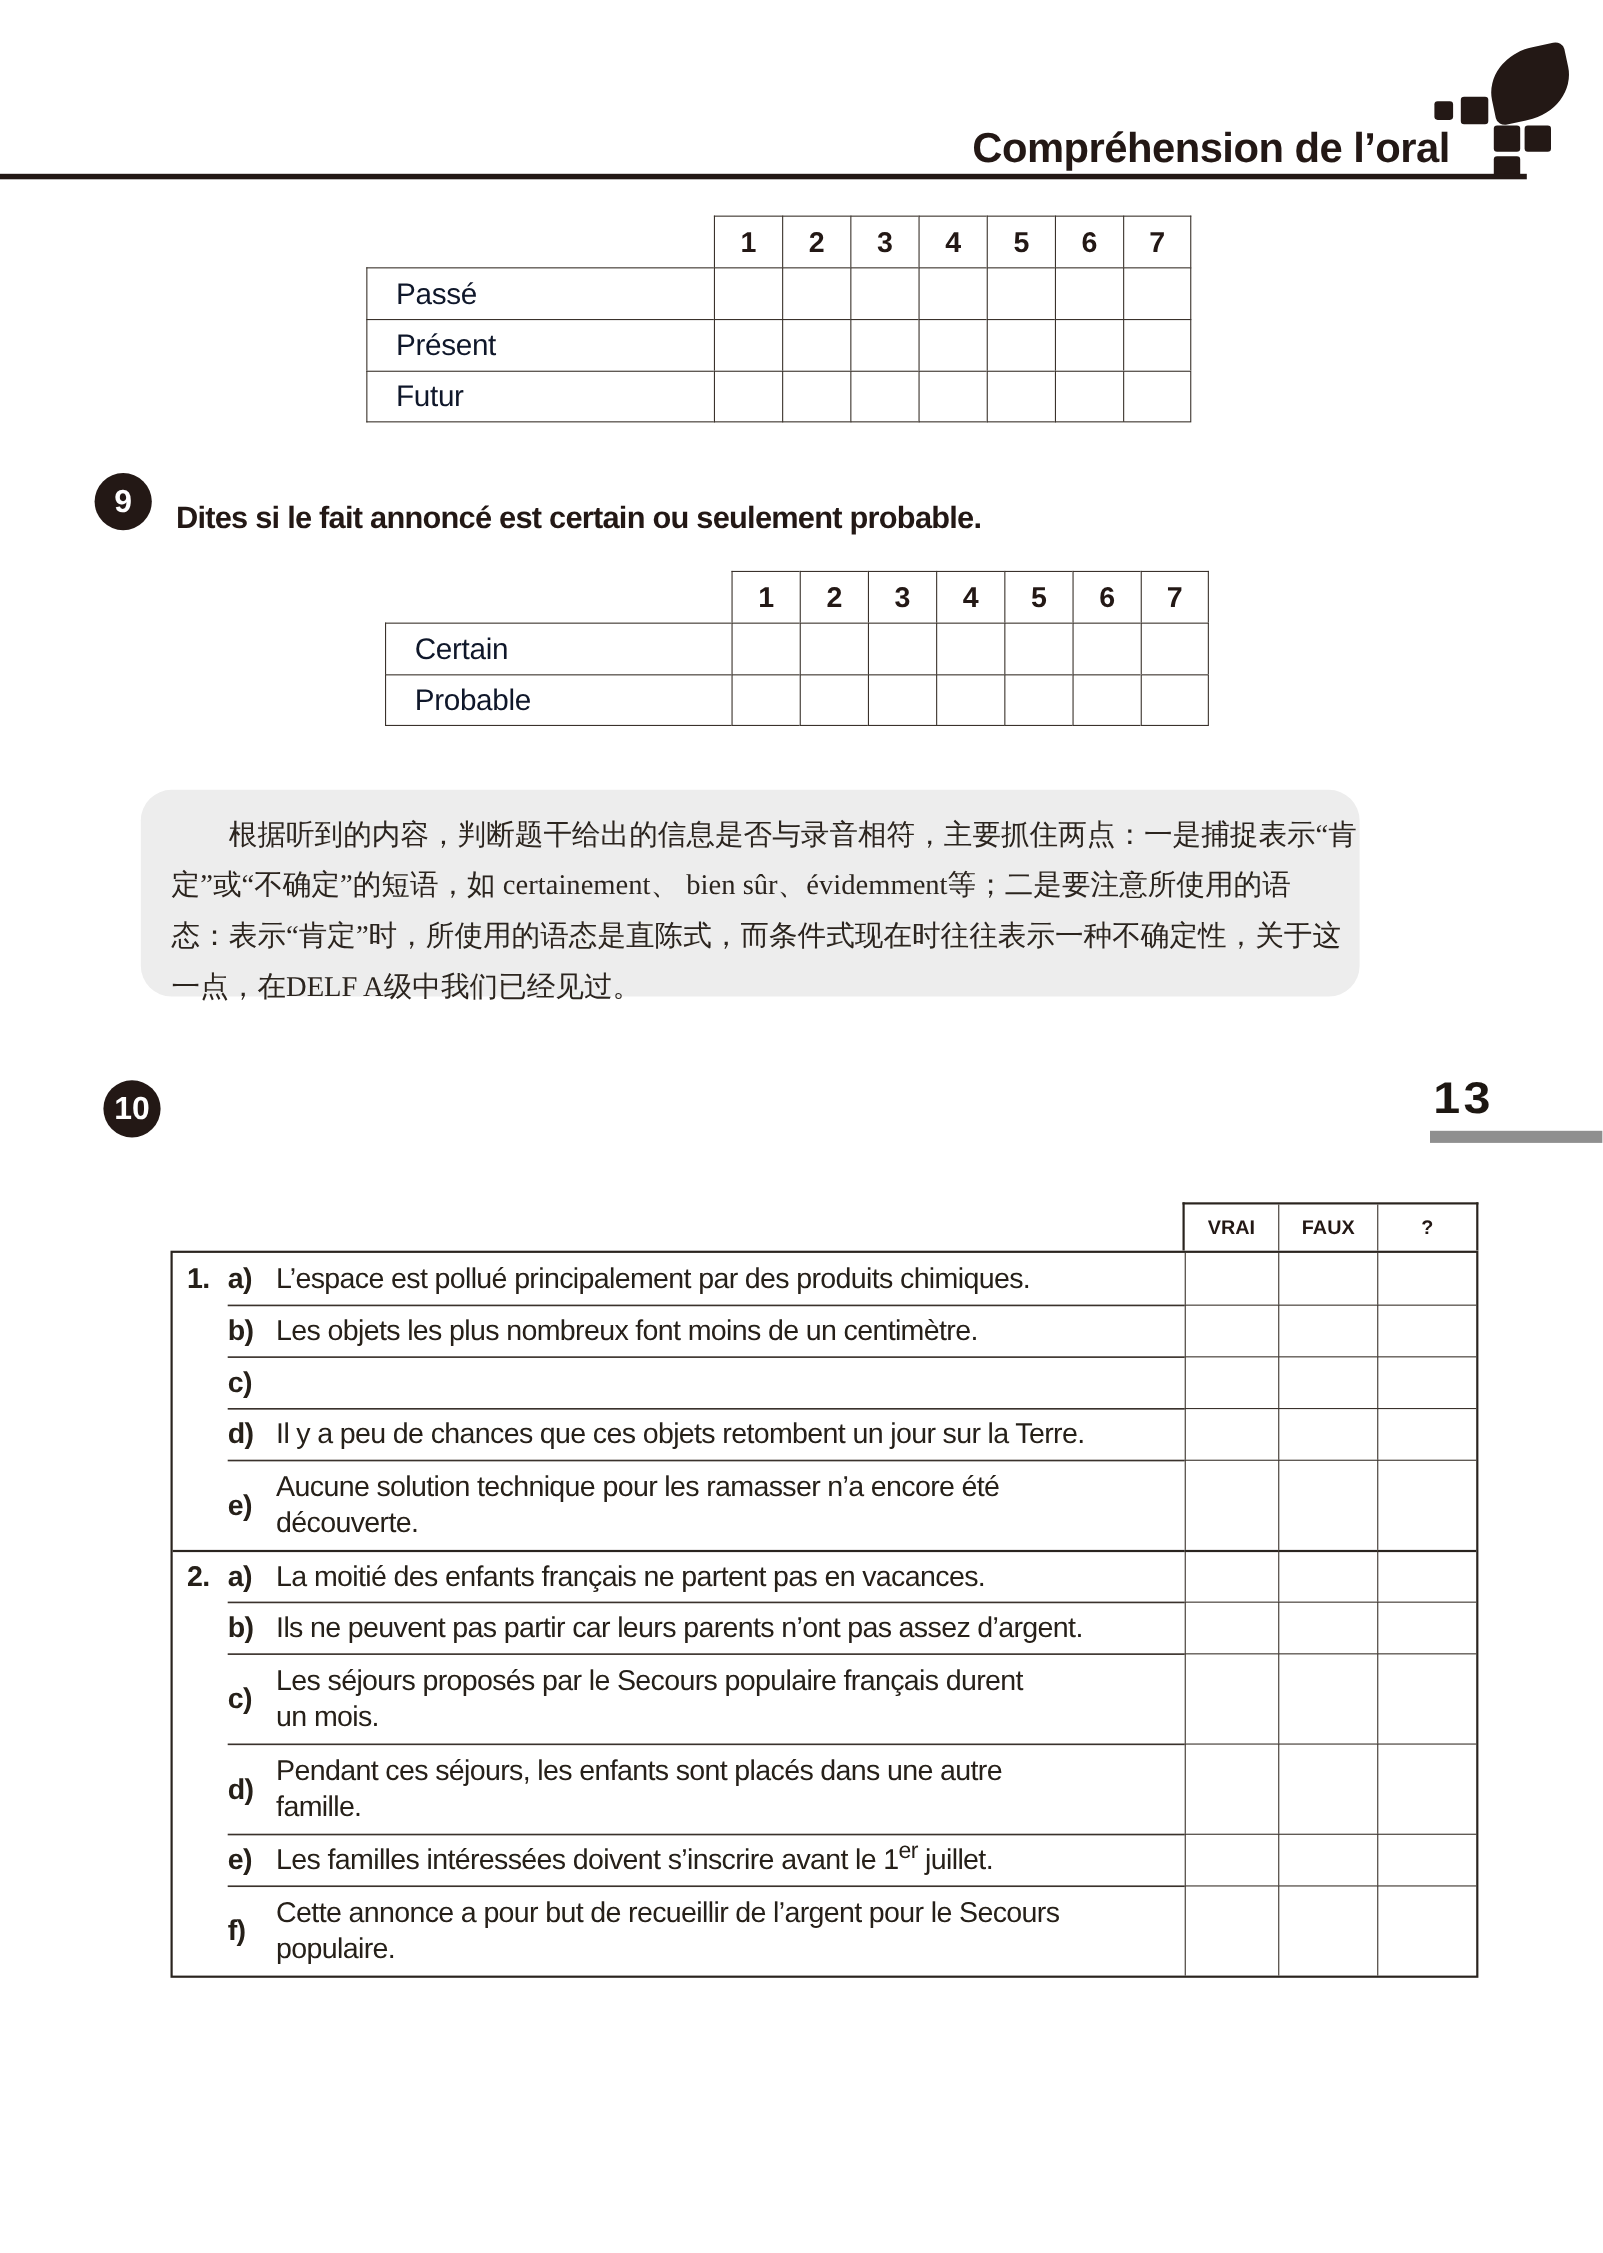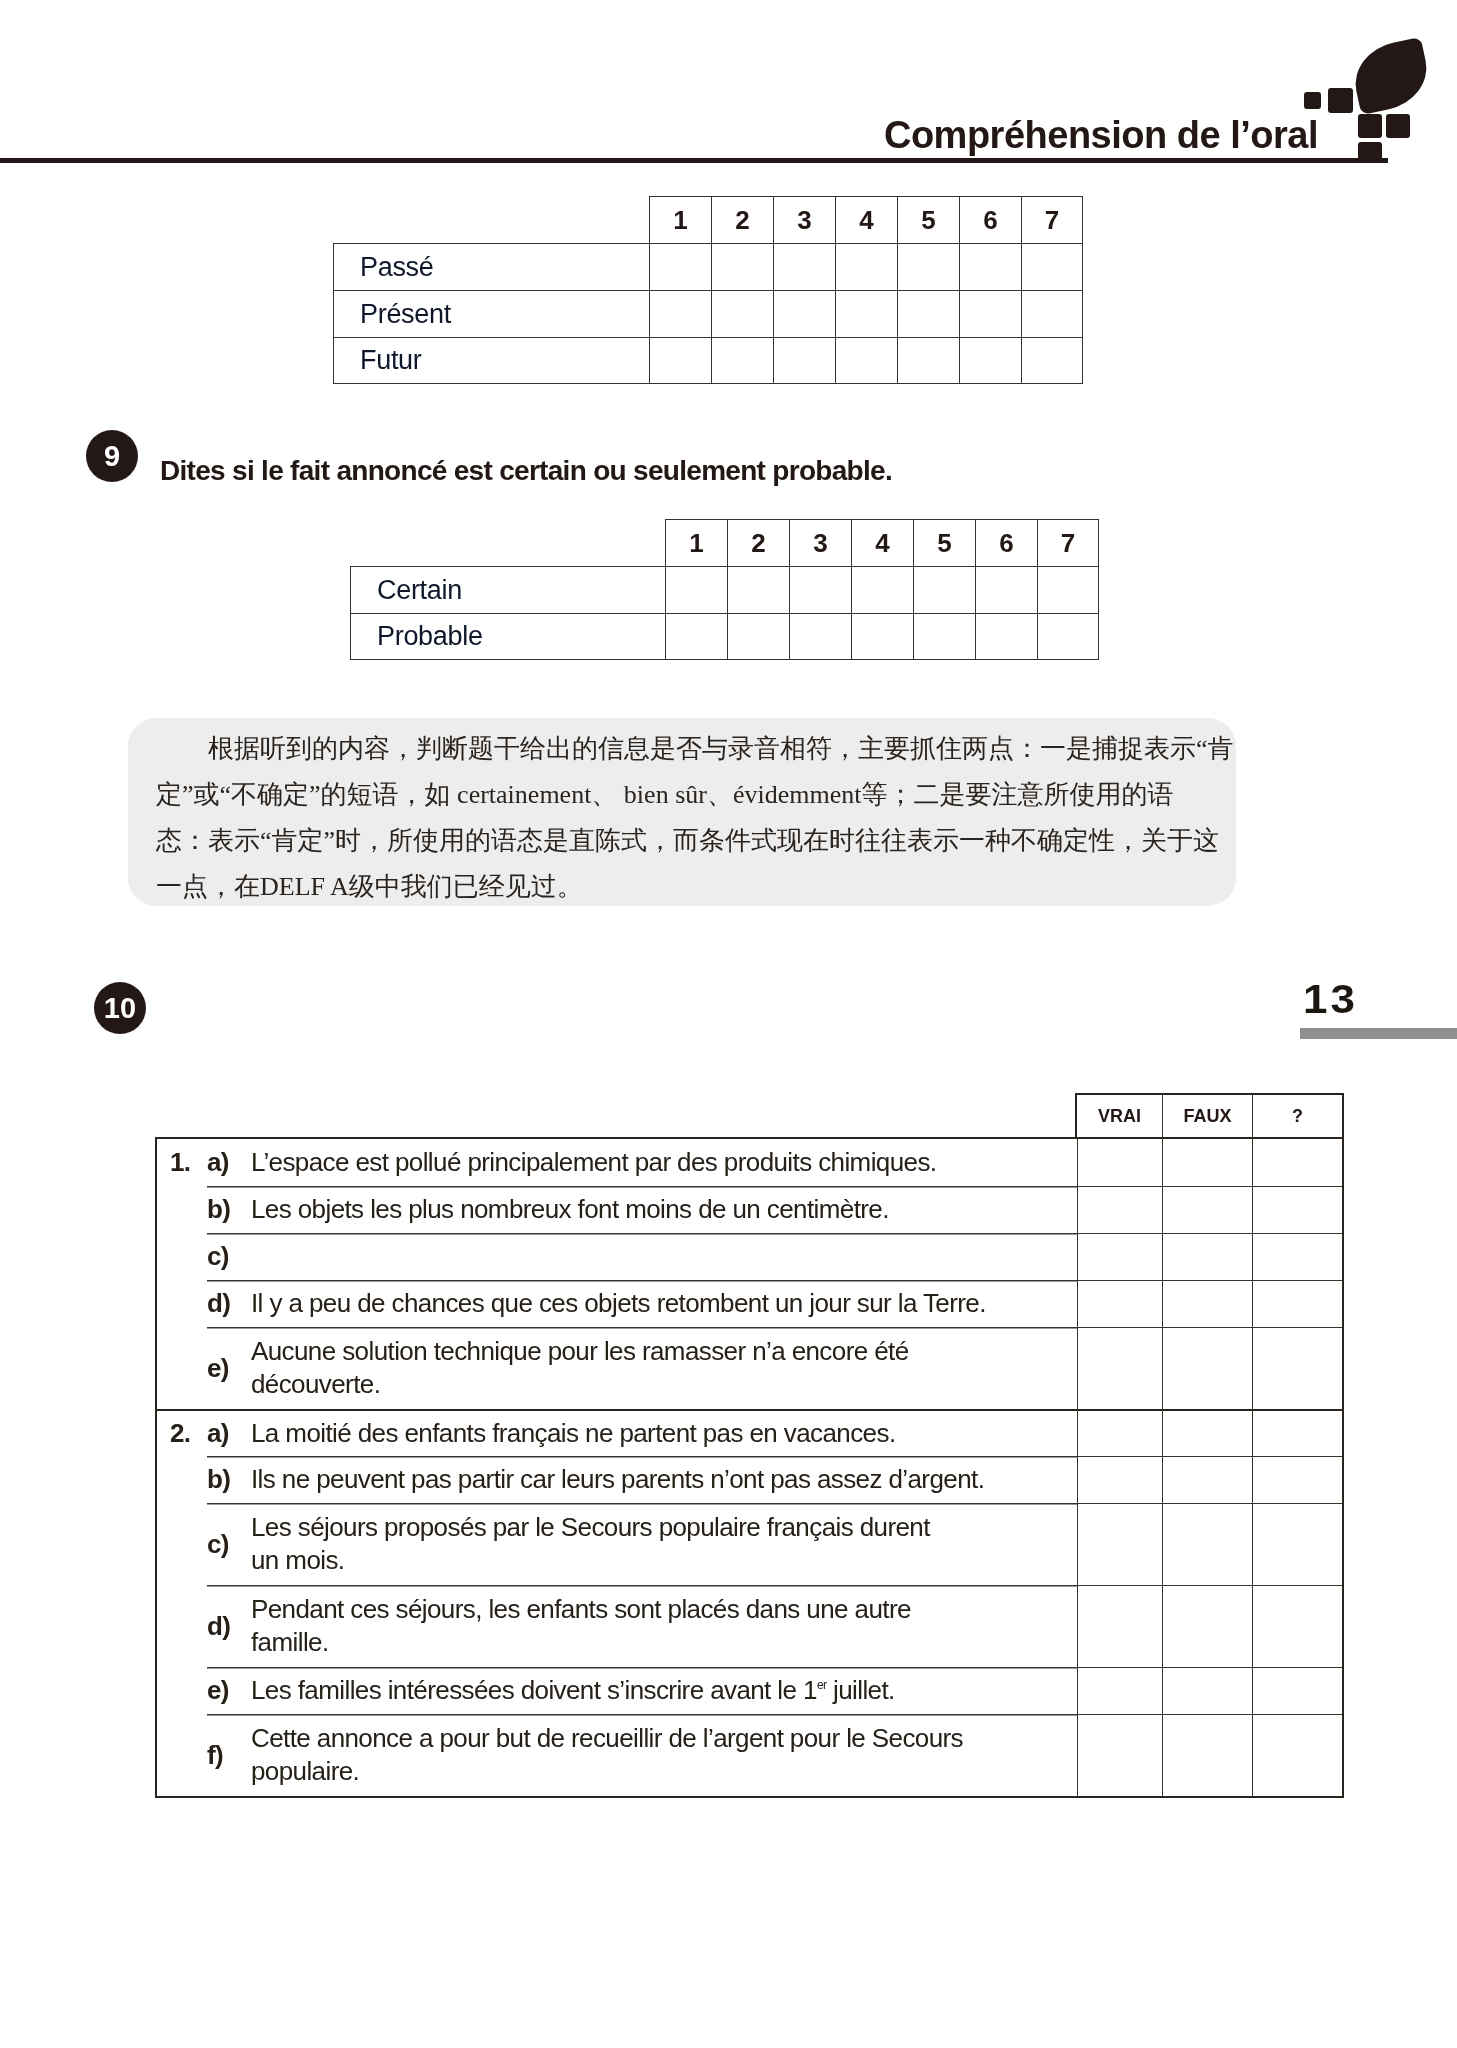--- a/index.html
+++ b/index.html
@@ -44,21 +44,21 @@
   .exheading{
     position:absolute; font-weight:bold; font-size:28px; letter-spacing:-0.7px;
     line-height:46px; color:#231815; white-space:pre-line;
   }
   
   .tipbox{
     position:absolute; left:128px; top:718px; width:1108px; height:188px;
     background:#ededed; border-radius:28px;
   }
   .tip-text{
-    padding:8px 26px 0 28px; font-family:"Liberation Serif", serif;
+    padding:18px 26px 0 28px; font-family:"Liberation Serif", serif;
     font-size:26px; line-height:46px; color:#2b241e; white-space:pre; text-indent:2em;
   }
   
   .pageno{
     position:absolute; left:1303px; top:974px; font-size:44px; font-weight:bold;
     letter-spacing:3px; transform:scaleY(0.92); color:#1d1712;
   }
   .pagebar{ position:absolute; left:1300px; top:1028px; width:157px; height:11px; background:#8f8f8f; }
   
   .vf-header{
@@ -85,21 +85,21 @@
   .trow .a1{ flex:0 0 85px; } .trow .a2{ flex:0 0 90px; } .trow .a3{ flex:0 0 90px; }
   .trow.h47{ height:47px; } .trow.h82{ height:82px; }
   
   .trow.sep .ans{ border-top:1.5px solid #3a322c; }
   .trow.sep .txt{
     background-image:linear-gradient(#3a322c,#3a322c);
     background-size:calc(100% - 50px) 1.5px; background-position:50px 0; background-repeat:no-repeat;
   }
   .trow.secsep .ans{ border-top:2.5px solid #2a241f; }
   .trow.secsep .txt{ border-top:2.5px solid #2a241f; }
-  sup.er{ font-size:12px; vertical-align:super; line-height:0; }
+  sup.er{ font-size:21px; vertical-align:super; line-height:0; }
 </style>
 </head>
 <body>
 
 <div class="page">
 
   <div class="header-title">Compréhension de l’oral</div>
   <div class="logo">
     <div class="leaf"></div>
     <div class="sq s1"></div>

